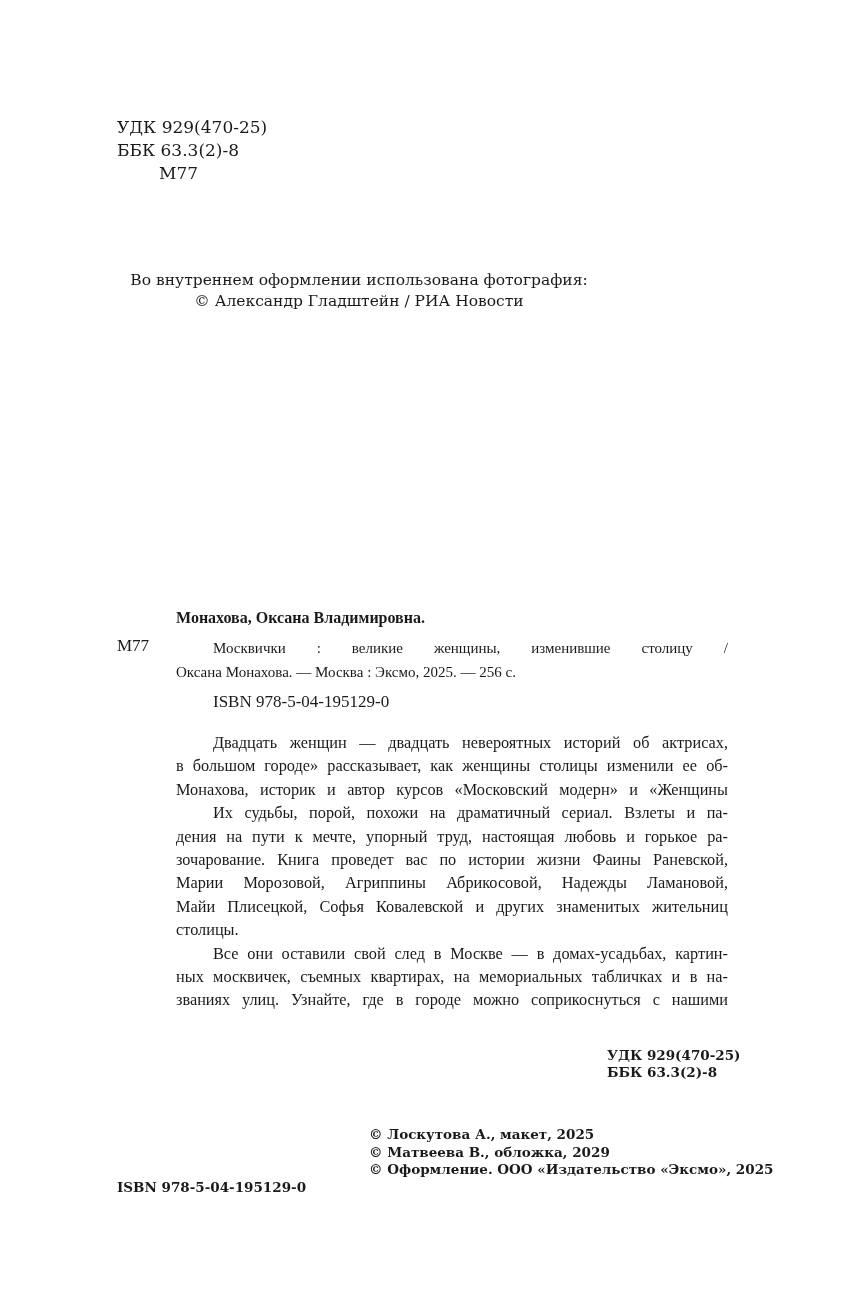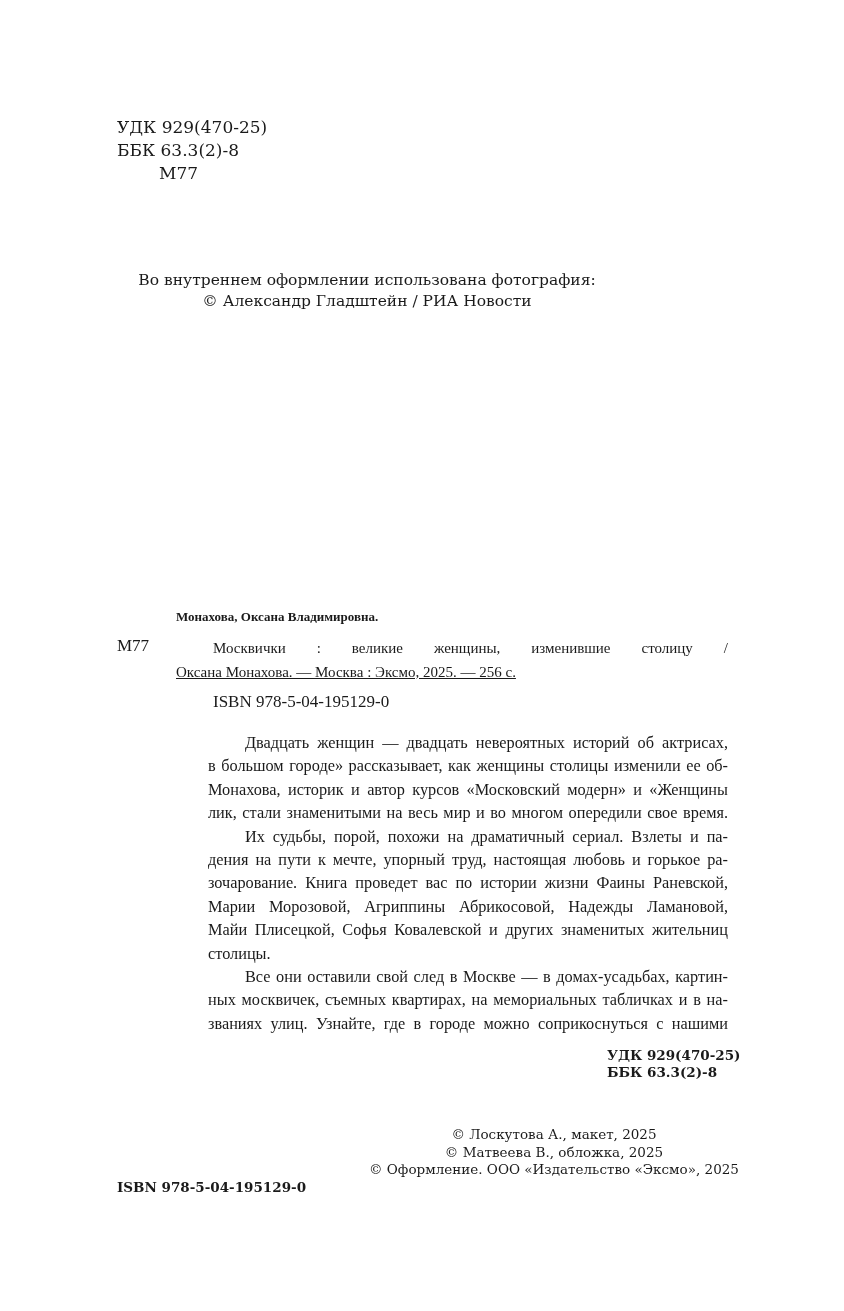--- a/index.html
+++ b/index.html
@@ -4,33 +4,33 @@
 <style>
   html, body { margin: 0; padding: 0; background: #ffffff; }
   body {
     width: 844px; height: 1311px; position: relative; overflow: hidden;
     font-family: "DejaVu Serif", "Liberation Serif", serif;
     color: #1a1a1a;
   }
   .abs { position: absolute; white-space: nowrap; }
   .top-codes { left: 117px; top: 116px; font-size: 17px; line-height: 23px; }
   .top-codes .m77 { padding-left: 42px; }
-  .photo-credit { left: 0; width: 718px; top: 270px; text-align: center; font-size: 15.5px; line-height: 21px; margin-left: 8px; }
-  .author { left: 176px; top: 609px; font-size: 13px; font-weight: bold; font-family: "Liberation Serif", serif; }
+  .photo-credit { left: 0; width: 718px; top: 270px; text-align: center; font-size: 15.5px; line-height: 21px; }
+  .author { left: 176px; top: 609px; font-size: 16px; font-weight: bold; font-family: "Liberation Serif", serif; }
   .m77-mid { left: 117px; top: 636px; font-size: 17px; font-family: "Liberation Serif", serif; }
   .title-block { left: 176px; top: 636px; width: 552px; font-size: 15px; line-height: 24px; font-family: "Liberation Serif", serif; white-space: normal; }
   .title-block .l1 { display: block; text-indent: 37px; text-align: justify; text-align-last: justify; }
-  .title-block .l2 { display: block; text-decoration: underline; }
+  .title-block .l2 { display: block; }
   .isbn-mid { left: 213px; top: 692px; font-size: 17px; font-family: "Liberation Serif", serif; }
   .annotation { left: 176px; top: 731px; width: 552px; font-size: 16.3px; line-height: 23.4px; font-family: "Liberation Serif", serif; white-space: normal; }
-  .annotation .ln { display: block; text-align: justify; text-align-last: justify; height: 23.4px; overflow: hidden; margin-left: 32px; }
+  .annotation .ln { display: block; text-align: justify; text-align-last: justify; height: 23.4px; overflow: hidden; }
   .annotation .ln.last { text-align-last: left; }
   .annotation .ln.indent { text-indent: 37px; }
   .codes-right { left: 607px; top: 1047px; font-size: 13.5px; line-height: 17px; font-weight: bold; }
-  .copyrights { left: 369px; top: 1126px; font-size: 13.5px; line-height: 17.6px; font-weight: normal; text-align: center; }
+  .copyrights { left: 369px; top: 1126px; font-size: 13.5px; line-height: 17.6px; font-weight: bold; }
   .isbn-bottom { left: 117px; top: 1179px; font-size: 13.5px; font-weight: bold; }
 </style>
 </head>
 <body>
 
 <div class="abs top-codes">
   <div>УДК 929(470-25)</div>
   <div>ББК 63.3(2)-8</div>
   <div class="m77">М77</div>
 </div>
@@ -45,36 +45,35 @@
 <div class="abs title-block">
   <span class="l1">Москвички : великие женщины, изменившие столицу /</span>
   <span class="l2">Оксана Монахова. — Москва : Эксмо, 2025. — 256 с.</span>
 </div>
 <div class="abs isbn-mid">ISBN 978-5-04-195129-0</div>
 
 <div class="abs annotation" id="annotation">
     <span class="ln indent">Двадцать женщин — двадцать невероятных историй об актрисах,</span>
     <span class="ln">в большом городе» рассказывает, как женщины столицы изменили ее об-</span>
     <span class="ln">Монахова, историк и автор курсов «Московский модерн» и «Женщины</span>
-    <span class="ln">лик, стали знаменитыми на весь мир и во многом опередили свое время.</span>
     <span class="ln indent">Их судьбы, порой, похожи на драматичный сериал. Взлеты и па-</span>
     <span class="ln">дения на пути к мечте, упорный труд, настоящая любовь и горькое ра-</span>
     <span class="ln">зочарование. Книга проведет вас по истории жизни Фаины Раневской,</span>
     <span class="ln">Марии Морозовой, Агриппины Абрикосовой, Надежды Ламановой,</span>
     <span class="ln">Майи Плисецкой, Софья Ковалевской и других знаменитых жительниц</span>
     <span class="ln last">столицы.</span>
     <span class="ln indent">Все они оставили свой след в Москве — в домах-усадьбах, картин-</span>
     <span class="ln">ных москвичек, съемных квартирах, на мемориальных табличках и в на-</span>
     <span class="ln">званиях улиц. Узнайте, где в городе можно соприкоснуться с нашими</span>
   </div>
 
 <div class="abs codes-right">
   <div>УДК 929(470-25)</div>
   <div>ББК 63.3(2)-8</div>
 </div>
 
 <div class="abs copyrights">
   <div>© Лоскутова А., макет, 2025</div>
-  <div>© Матвеева В., обложка, 2025</div>
+  <div>© Матвеева В., обложка, 2029</div>
   <div>© Оформление. ООО «Издательство «Эксмо», 2025</div>
 </div>
 
 <div class="abs isbn-bottom">ISBN 978-5-04-195129-0</div>
 
 </body></html>

